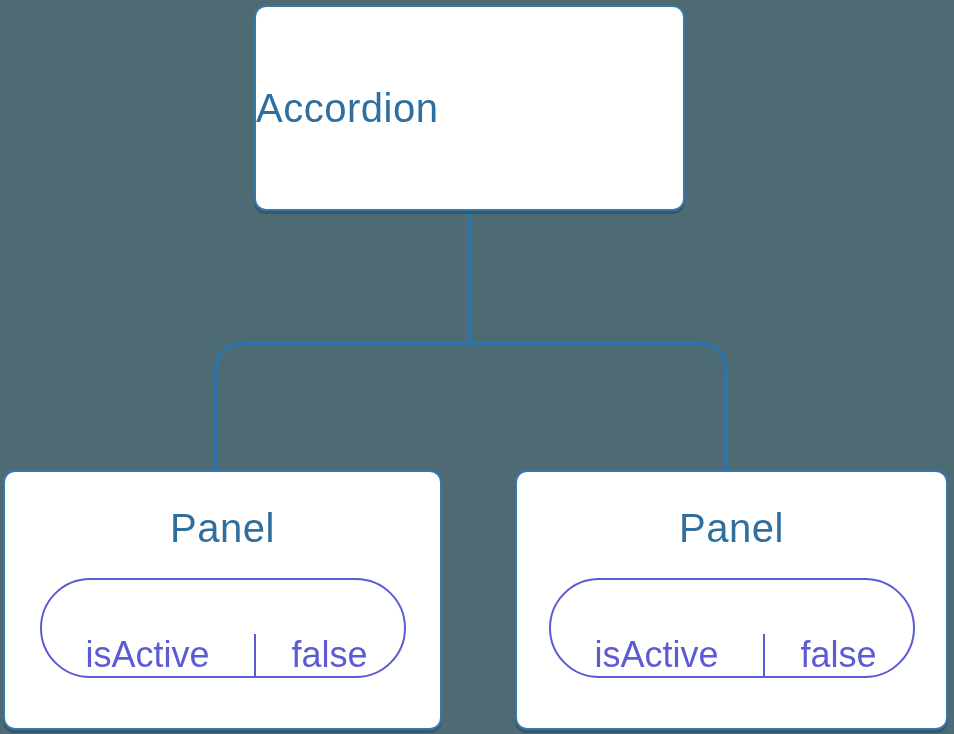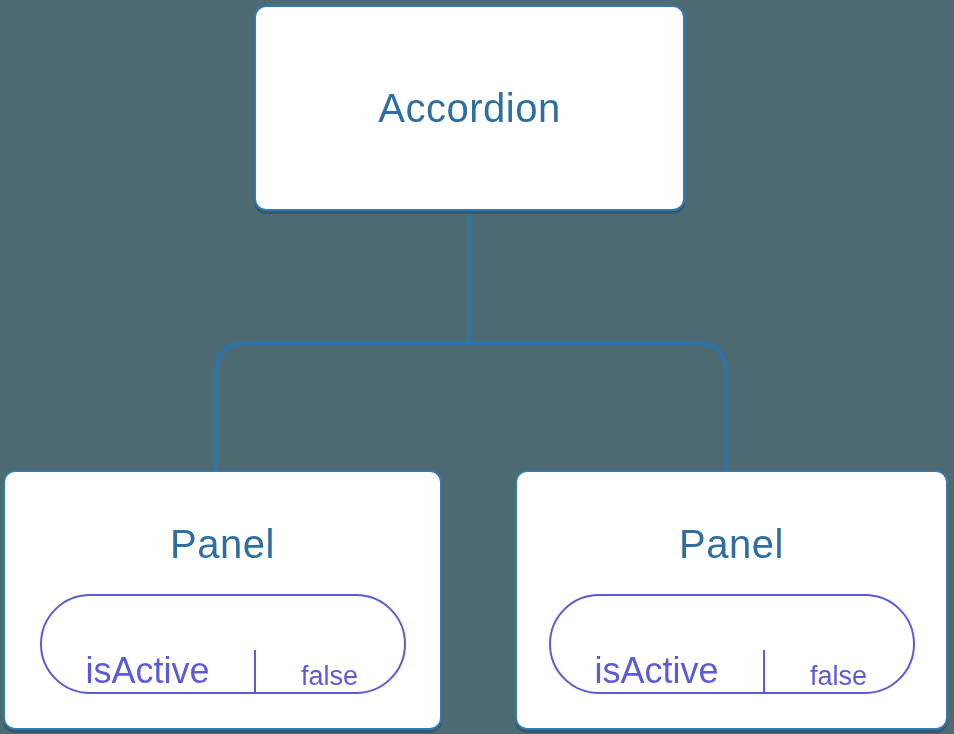--- a/index.html
+++ b/index.html
@@ -40,30 +40,30 @@
     box-sizing: border-box;
     box-shadow: 0 3px 0 rgba(27, 66, 99, 0.45);
   }
   .root-node {
     left: 254px;
     top: 5px;
     width: 431px;
     height: 206px;
     display: flex;
     align-items: center;
-    justify-content: center;
+    justify-content: flex-start;
   }
   .panel-node {
     top: 470px;
     width: 439px;
     height: 260px;
     display: flex;
     flex-direction: column;
     align-items: center;
-    padding-top: 48px;
+    padding-top: 32px;
   }
   .panel-node.left  { left: 3px; }
   .panel-node.right { left: 515px; width: 433px; }
   .node-title {
     color: var(--title-color, #2e6f9f);
     font-size: 40px;
     line-height: 48px;
     letter-spacing: 0.5px;
     white-space: nowrap;
   }
@@ -88,21 +88,21 @@
     color: var(--state-color, #5b5bd6);
     font-size: 36px;
     white-space: nowrap;
   }
   .state-value {
     flex: 1;
     display: flex;
     align-items: center;
     justify-content: center;
     color: var(--state-color, #5b5bd6);
-    font-size: 27px;
+    font-size: 36px;
     white-space: nowrap;
   }
 </style>
 </head>
 <body>
 
 <div class="stage">
 
   <svg class="connectors" viewBox="0 0 954 734" xmlns="http://www.w3.org/2000/svg">
     <path d="M469 207 V343"></path>

